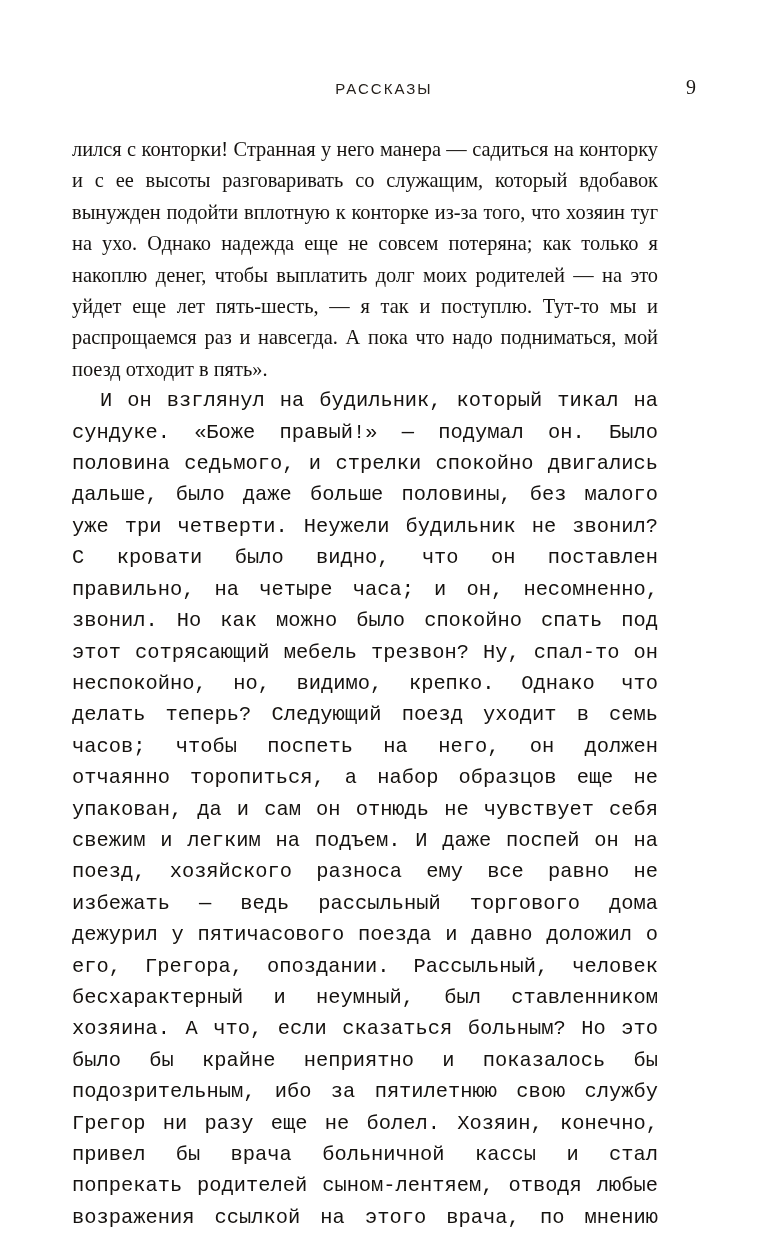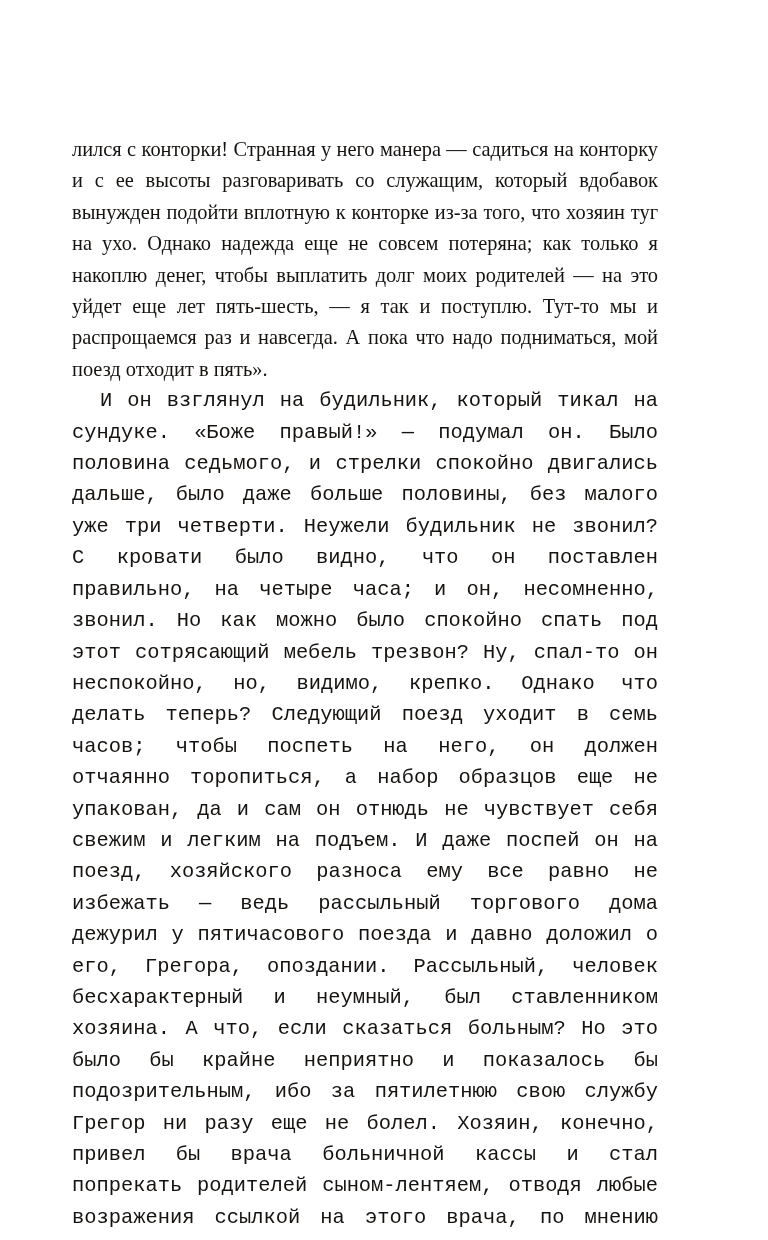--- a/index.html
+++ b/index.html
@@ -65,19 +65,23 @@
   }
   .para.first {
     text-indent: 0;
   }
 </style>
 </head>
 <body>
 
 <div class="page">
 
+  <div class="running-head">
+    <span class="title">РАССКАЗЫ</span>
+    <span class="folio">9</span>
+  </div>
 
   <div class="text-block">
     <p class="para first">лился с конторки! Странная у него манера — садиться на конторку и с ее высоты разговаривать со служащим, который вдобавок вынужден подойти вплотную к конторке из-за того, что хозяин туг на ухо. Однако надежда еще не совсем потеряна; как только я накоплю денег, чтобы выплатить долг моих родителей — на это уйдет еще лет пять-шесть, — я так и поступлю. Тут-то мы и распрощаемся раз и навсегда. А пока что надо подниматься, мой поезд отходит в пять».</p>
     <p class="para">И он взглянул на будильник, который тикал на сундуке. «Боже правый!» — подумал он. Было половина седьмого, и стрелки спокойно двигались дальше, было даже больше половины, без малого уже три четверти. Неужели будильник не звонил? С кровати было видно, что он поставлен правильно, на четыре часа; и он, несомненно, звонил. Но как можно было спокойно спать под этот сотрясающий мебель трезвон? Ну, спал-то он неспокойно, но, видимо, крепко. Однако что делать теперь? Следующий поезд уходит в семь часов; чтобы поспеть на него, он должен отчаянно торопиться, а набор образцов еще не упакован, да и сам он отнюдь не чувствует себя свежим и легким на подъем. И даже поспей он на поезд, хозяйского разноса ему все равно не избежать — ведь рассыльный торгового дома дежурил у пятичасового поезда и давно доложил о его, Грегора, опоздании. Рассыльный, человек бесхарактерный и неумный, был ставленником хозяина. А что, если сказаться больным? Но это было бы крайне неприятно и показалось бы подозрительным, ибо за пятилетнюю свою службу Грегор ни разу еще не болел. Хозяин, конечно, привел бы врача больничной кассы и стал попрекать родителей сыном-лентяем, отводя любые возражения ссылкой на этого врача, по мнению которого все люди на свете совершенно здоровы и только не любят работать. И разве в данном случае он был бы так уж не прав? Если не считать сонливости, действитель-</p>
   </div>
 
 </div>
 
 </body></html>

